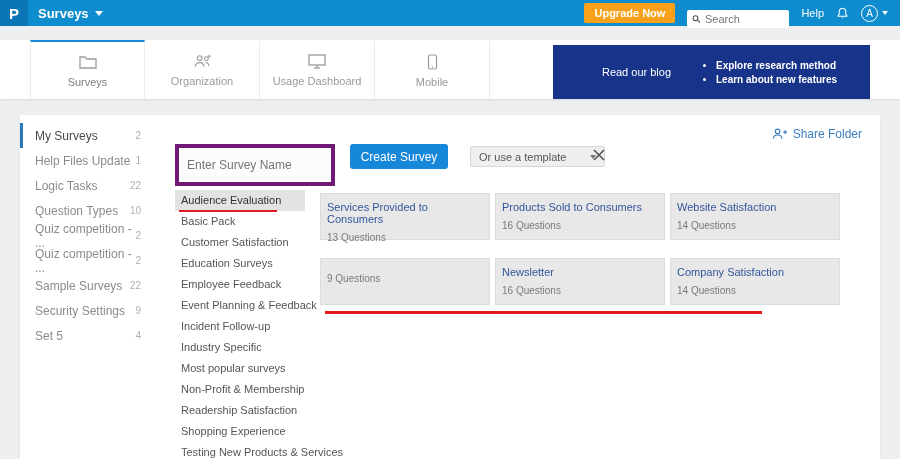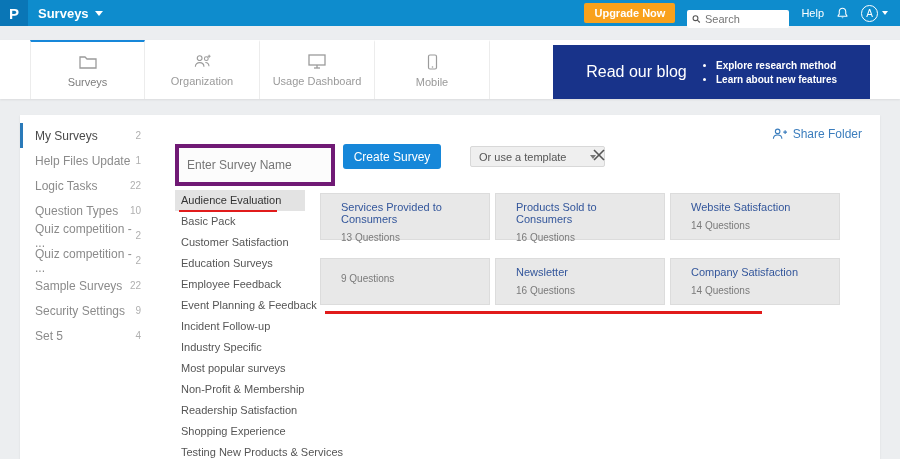--- a/index.html
+++ b/index.html
@@ -72,21 +72,21 @@
     border-right: 1px solid #ececec; border-top: 2px solid transparent;
   }
   .tab:first-child { border-left: 1px solid #ececec; }
   .tab.active { border-top: 2px solid #1687d9; color: #7d7d7d; }
   .tab svg { color: #9b9b9b; }
   .banner {
     position: absolute; top: 5px; right: 30px; width: 317px; height: 54px;
     background: #18338a; color: #fff; display: flex; align-items: center;
     cursor: pointer;
   }
-  .banner-title { font-size: 16px; width: 47%; text-align: center; padding-left: 18px; }
+  .banner-title { font-size: 11px; width: 47%; text-align: center; padding-left: 18px; }
   .banner-bullets { list-style: disc; font-size: 10px; padding-left: 14px; font-weight: bold; }
   .banner-bullets li { margin: 3px 0; }
 
   
   .main-card {
     position: absolute; top: 115px; left: 20px; right: 20px; bottom: 0;
     background: #fff; box-shadow: 0 1px 2px rgba(0,0,0,0.08);
   }
   .folder-sidebar { position: absolute; top: 8px; left: 0; width: 133px; }
   .folder-item {
@@ -104,21 +104,21 @@
   }
 
   
   .survey-name-input {
     position: absolute; left: 155px; top: 29px; width: 160px; height: 42px;
     border: 4px solid #701a75; background: #fcfcfc; padding: 0 8px;
     font-size: 12px; color: #444; outline: none;
     font-family: "Liberation Sans", sans-serif;
   }
   .create-btn {
-    position: absolute; left: 323px; top: 29px; width: 98px; height: 25px;
+    position: absolute; left: 330px; top: 29px; width: 98px; height: 25px;
     background: #1687d9; color: #fff; border: none; border-radius: 3px;
     font-size: 12px; cursor: pointer; font-family: "Liberation Sans", sans-serif;
   }
   .template-dropdown {
     position: absolute; left: 450px; top: 31px; height: 21px;
     background: #efefef; border: 1px solid #d8d8d8; border-radius: 2px;
     display: flex; align-items: center; gap: 24px; padding: 0 8px;
     font-size: 11px; color: #555; cursor: pointer;
   }
   .template-dropdown .caret-down { border-top-color: #777; }
@@ -140,21 +140,21 @@
   }
 
   
   .template-grid {
     position: absolute; left: 300px; top: 78px; width: 520px;
     display: grid; grid-template-columns: repeat(3, 170px);
     column-gap: 5px; row-gap: 18px;
   }
   .template-card {
     height: 47px; background: #e8e8e8; border: 1px solid #dcdcdc;
-    padding: 7px 20px; cursor: pointer;
+    padding: 7px 6px; cursor: pointer;
   }
   .template-title { color: #33569b; font-size: 11px; }
   .template-questions { color: #7a7a7a; font-size: 10px; margin-top: 7px; }
 
   .red-long-line {
     position: absolute; left: 305px; top: 196px; width: 437px; height: 3px;
     background: #e11b1b;
   }
 </style>
 </head>

